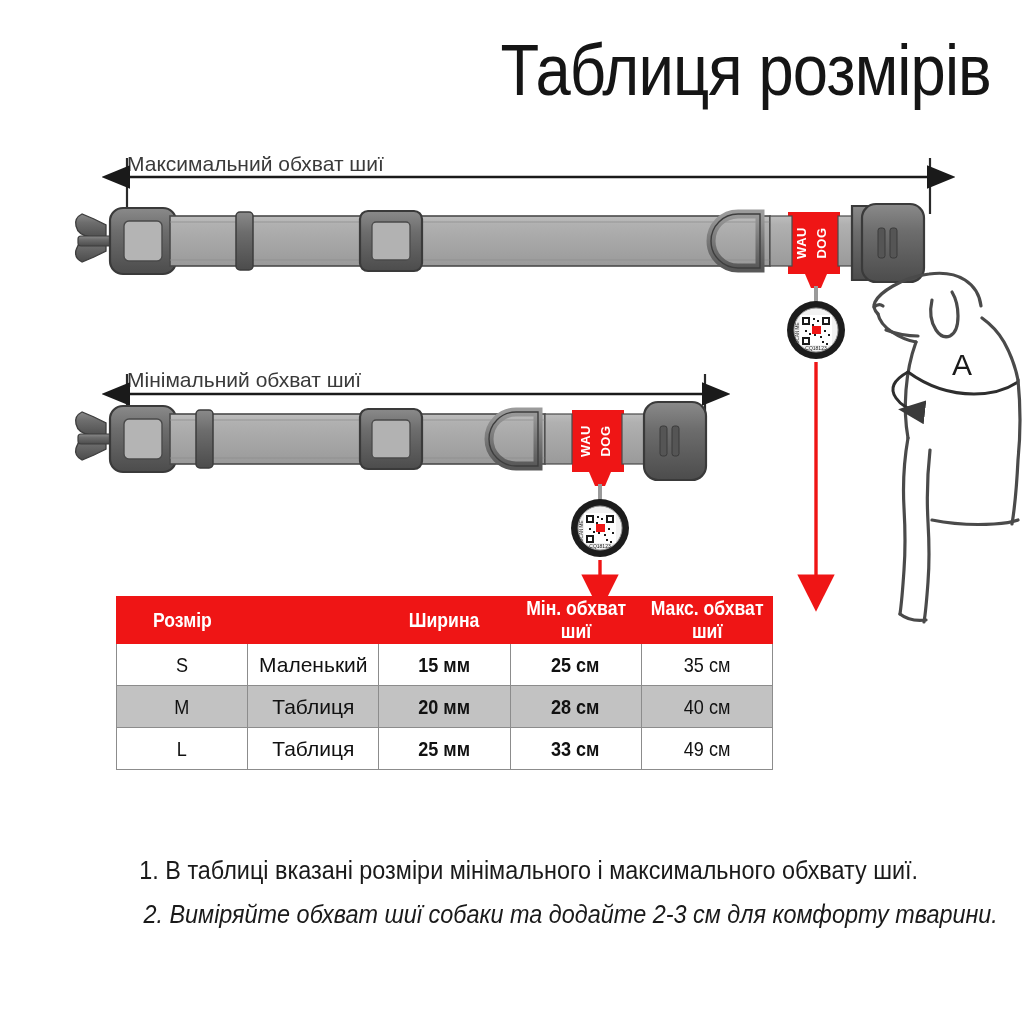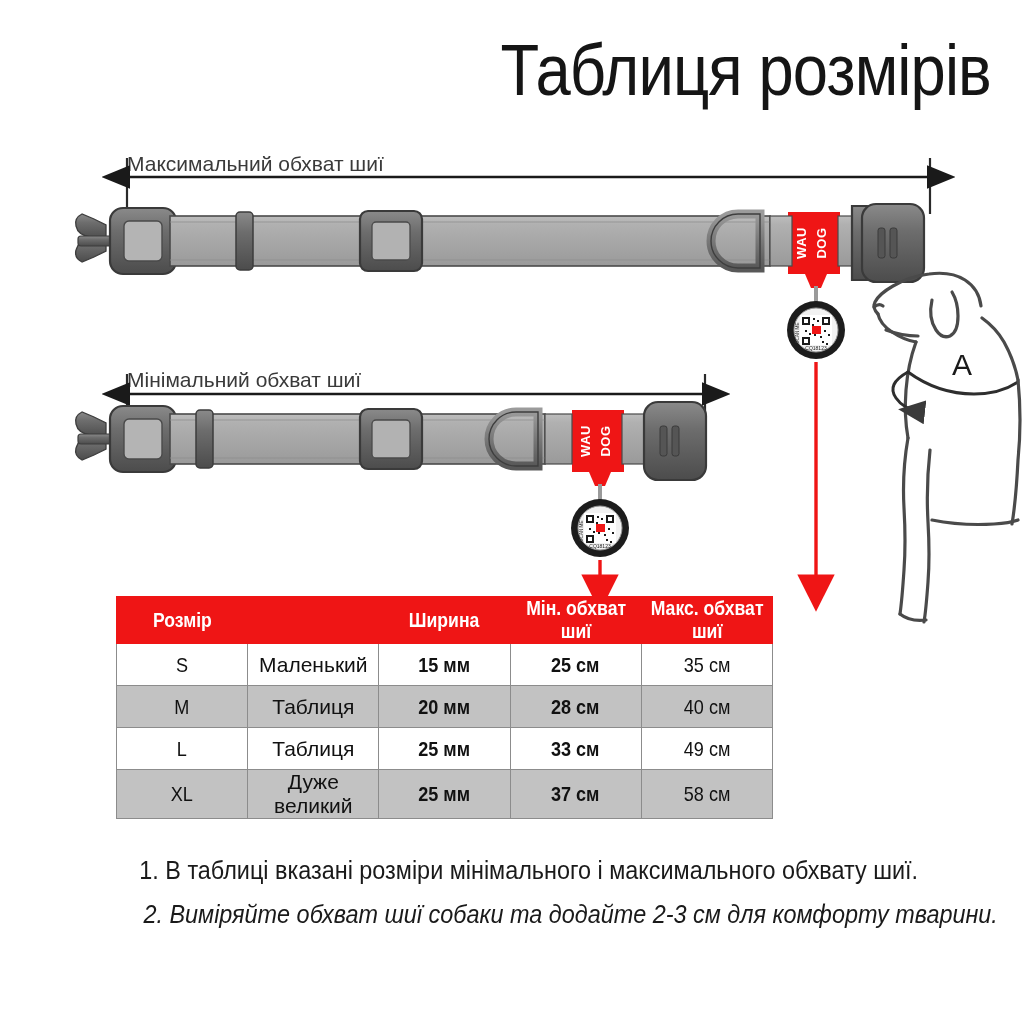--- a/index.html
+++ b/index.html
@@ -308,24 +308,17 @@
       <td class="c-min"><span class="cond">28 см</span></td>
       <td class="c-max"><span class="cond">40 см</span></td>
     </tr>
     <tr class="white">
       <td class="c-size"><span class="cond">L</span></td>
       <td class="c-desc">Таблиця</td>
       <td class="c-width"><span class="cond">25 мм</span></td>
       <td class="c-min"><span class="cond">33 см</span></td>
       <td class="c-max"><span class="cond">49 см</span></td>
     </tr>
-    <tr class="grey">
-      <td class="c-size"><span class="cond">XL</span></td>
-      <td class="c-desc">Дуже великий</td>
-      <td class="c-width"><span class="cond">25 мм</span></td>
-      <td class="c-min"><span class="cond">37 см</span></td>
-      <td class="c-max"><span class="cond">58 см</span></td>
-    </tr>
   </tbody>
 </table>
 
 <div class="note" id="note1"><span class="cond">1. В таблиці вказані розміри мінімального і максимального обхвату шиї.</span></div>
 <div class="note" id="note2"><span class="cond">2. Виміряйте обхват шиї собаки та додайте 2-3 см для комфорту тварини.</span></div>
 
 </body></html>

